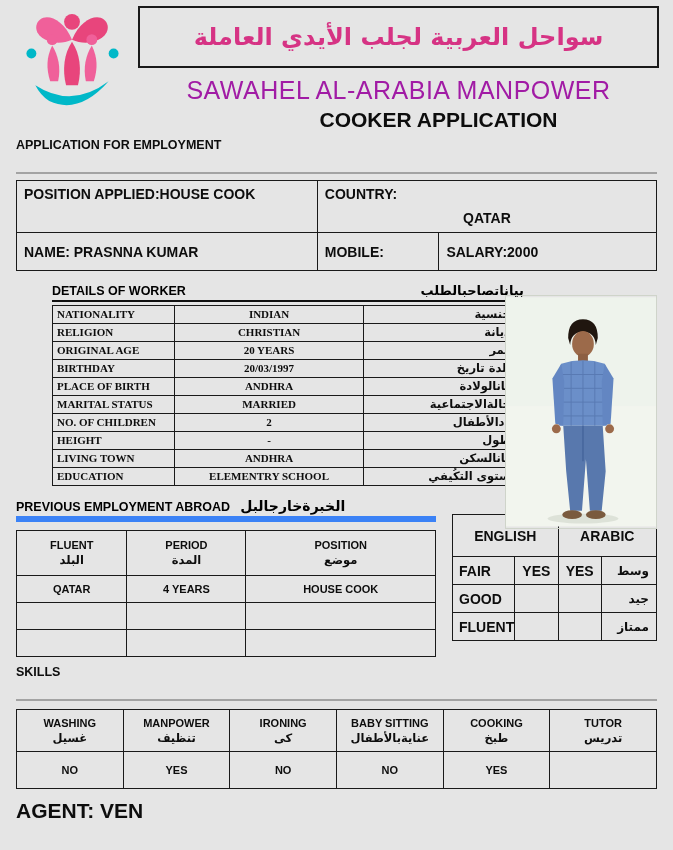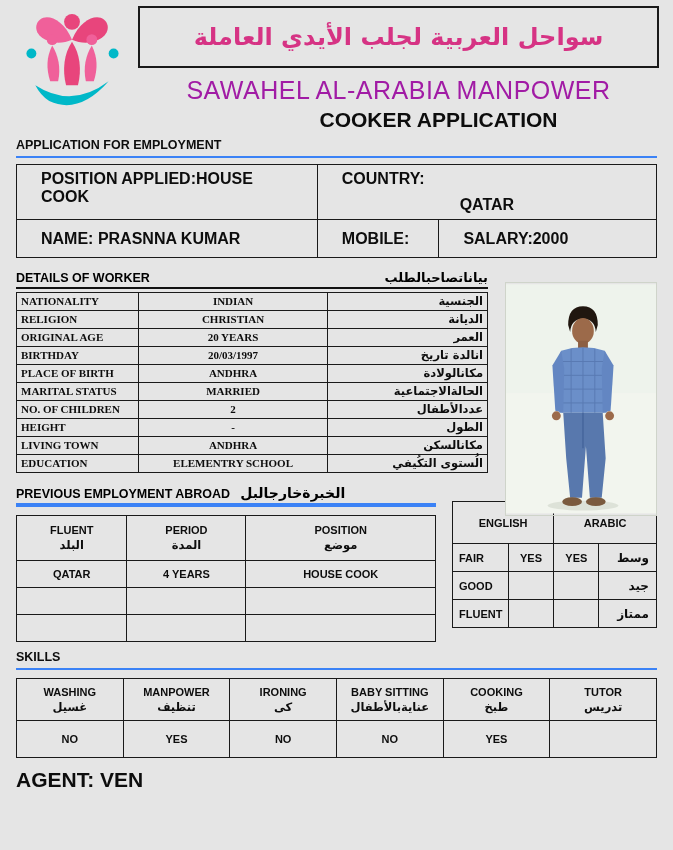--- a/index.html
+++ b/index.html
@@ -10,55 +10,55 @@
   .header { display: flex; padding: 6px 14px 0 16px; }
   .logo-box { width: 112px; height: 104px; flex-shrink: 0; }
   .header-right { flex: 1; margin-left: 10px; }
   .arabic-box { border: 2px solid #1a1a1a; height: 62px; display: flex; align-items: center; justify-content: center; }
   .arabic-title { font-family: "DejaVu Sans", sans-serif; font-size: 24px; font-weight: bold; color: #d63384; }
   .company-name { text-align: center; font-size: 25px; font-weight: 400; color: #a11ba5; margin-top: 8px; letter-spacing: 0.5px; }
   .form-title { text-align: center; font-size: 21px; font-weight: 800; color: #0d0d0d; margin-top: 3px; padding-left: 80px; }
 
   .main { padding: 0 16px; }
 
-  .section-head { margin-top: 6px; border-bottom: 2px solid #3b82f6; font-size: 12.5px; font-weight: 800; padding-bottom: 4px; color: #0d0d0d; }
+  .section-head { margin-top: 6px; border-bottom: 2px solid #a3a3a3; font-size: 12.5px; font-weight: 800; padding-bottom: 20px; color: #0d0d0d; }
 
   
   table { border-collapse: collapse; }
   .emp { width: 100%; margin-top: 6px; }
-  .emp td { border: 1.5px solid #1a1a1a; font-size: 16px; font-weight: 700; padding: 5px 24px; color: #0d0d0d; }
+  .emp td { border: 1.5px solid #1a1a1a; font-size: 14px; font-weight: 700; padding: 5px 7px; color: #0d0d0d; }
   .emp tr.r1 td { height: 52px; vertical-align: top; }
   .emp tr.r2 td { height: 38px; vertical-align: middle; }
   .emp .country-val { display: block; text-align: center; margin-top: 8px; }
 
   
-  .details-wrap { position: relative; margin-top: 12px; }
+  .details-wrap { position: relative; margin-top: 12px; margin-left: 36px; }
   .details-head { width: 472px; display: flex; justify-content: space-between; align-items: flex-end; border-bottom: 2px solid #111; padding-bottom: 2px; font-size: 12.5px; font-weight: 800; }
   .details-head .ar { font-family: "DejaVu Sans", sans-serif; font-size: 13px; }
   .details { width: 472px; margin-top: 3px; }
   .details td { border: 1.5px solid #1a1a1a; font-size: 11px; font-weight: 700; height: 18px; padding: 1px 4px; line-height: 1.1; color: #0d0d0d; font-family: Liberation Serif, serif; }
   .details td.lab { width: 122px; }
   .details td.val { width: 190px; text-align: center; }
   .details td.arb { width: 160px; text-align: right; font-family: "DejaVu Sans", sans-serif; font-size: 11.5px; }
   .photo { position: absolute; top: 12px; right: 0; width: 152px; height: 234px; border: 1px solid #cfd4ca; }
 
   
   .prev-section { display: flex; margin-top: 12px; }
   .prev-left { width: 420px; }
-  .prev-head { border-bottom: 4px solid #3b82f6; padding-bottom: 2px; display: flex; align-items: baseline; gap: 10px; font-size: 12.5px; font-weight: 800; }
+  .prev-head { border-bottom: 6px solid #3b82f6; padding-bottom: 2px; display: flex; align-items: baseline; gap: 10px; font-size: 12.5px; font-weight: 800; }
   .prev-head .ar { font-family: "DejaVu Sans", sans-serif; font-size: 14px; }
   .prev { width: 100%; margin-top: 8px; }
   .prev th, .prev td { border: 1.5px solid #1a1a1a; font-size: 11px; font-weight: 700; text-align: center; color: #0d0d0d; }
   .prev th { height: 45px; }
   .prev th .ar { display: block; font-family: "DejaVu Sans", sans-serif; font-weight: 600; font-size: 11.5px; margin-top: 2px; }
   .prev td { height: 27px; }
 
   .lang-wrap { margin-left: 16px; margin-top: 16px; flex: 1; }
   .lang { width: 100%; }
-  .lang th, .lang td { border: 1.5px solid #1a1a1a; font-size: 11px; font-weight: 700; text-align: center; color: #0d0d0d; }
+  .lang th, .lang td { border: 1.5px solid #1a1a1a; font-size: 14px; font-weight: 700; text-align: center; color: #0d0d0d; }
   .lang th { height: 42px; }
   .lang td { height: 28px; }
   .lang td.level { text-align: left; padding-left: 6px; width: 56px; }
   .lang td.yes { width: 46px; }
   .lang td.arb { text-align: right; padding-right: 7px; font-family: "DejaVu Sans", sans-serif; font-size: 12px; width: 58px; }
 
   
   .skills-wrap { margin-top: 8px; }
   .skills { width: 100%; margin-top: 8px; table-layout: fixed; }
   .skills th, .skills td { border: 1.5px solid #1a1a1a; font-size: 11px; font-weight: 700; text-align: center; color: #0d0d0d; }

